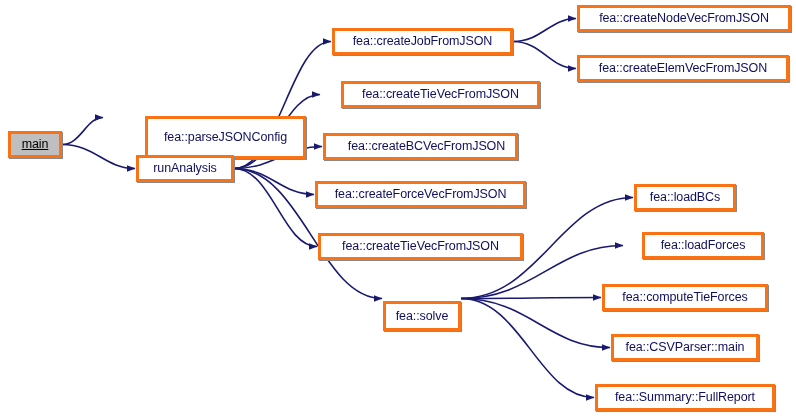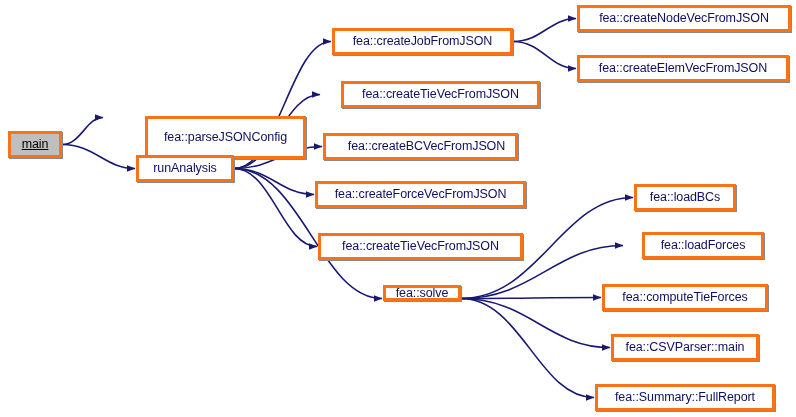--- a/index.html
+++ b/index.html
@@ -95,21 +95,21 @@
       </div>
       <div class="node" style="left: 323px; top: 133px; width: 195px; height: 27px; padding-left: 12px;">
         <span class="node-label">fea::createBCVecFromJSON</span>
       </div>
       <div class="node" style="left: 315px; top: 181px; width: 211px; height: 27px;">
         <span class="node-label">fea::createForceVecFromJSON</span>
       </div>
       <div class="node" style="left: 318px; top: 233px; width: 205px; height: 27px;">
         <span class="node-label">fea::createTieVecFromJSON</span>
       </div>
-      <div class="node" style="left: 383px; top: 285px; width: 78px; height: 16px; text-align: right;">
+      <div class="node" style="left: 383px; top: 301px; width: 78px; height: 30px; text-align: right;">
         <span class="node-label">fea::solve</span>
       </div>
       <div class="node" style="left: 577px; top: 5px; width: 214px; height: 27px;">
         <span class="node-label">fea::createNodeVecFromJSON</span>
       </div>
       <div class="node" style="left: 577px; top: 55px; width: 212px; height: 27px;">
         <span class="node-label">fea::createElemVecFromJSON</span>
       </div>
       <div class="node" style="left: 634px; top: 184px; width: 102px; height: 27px;">
         <span class="node-label">fea::loadBCs</span>

